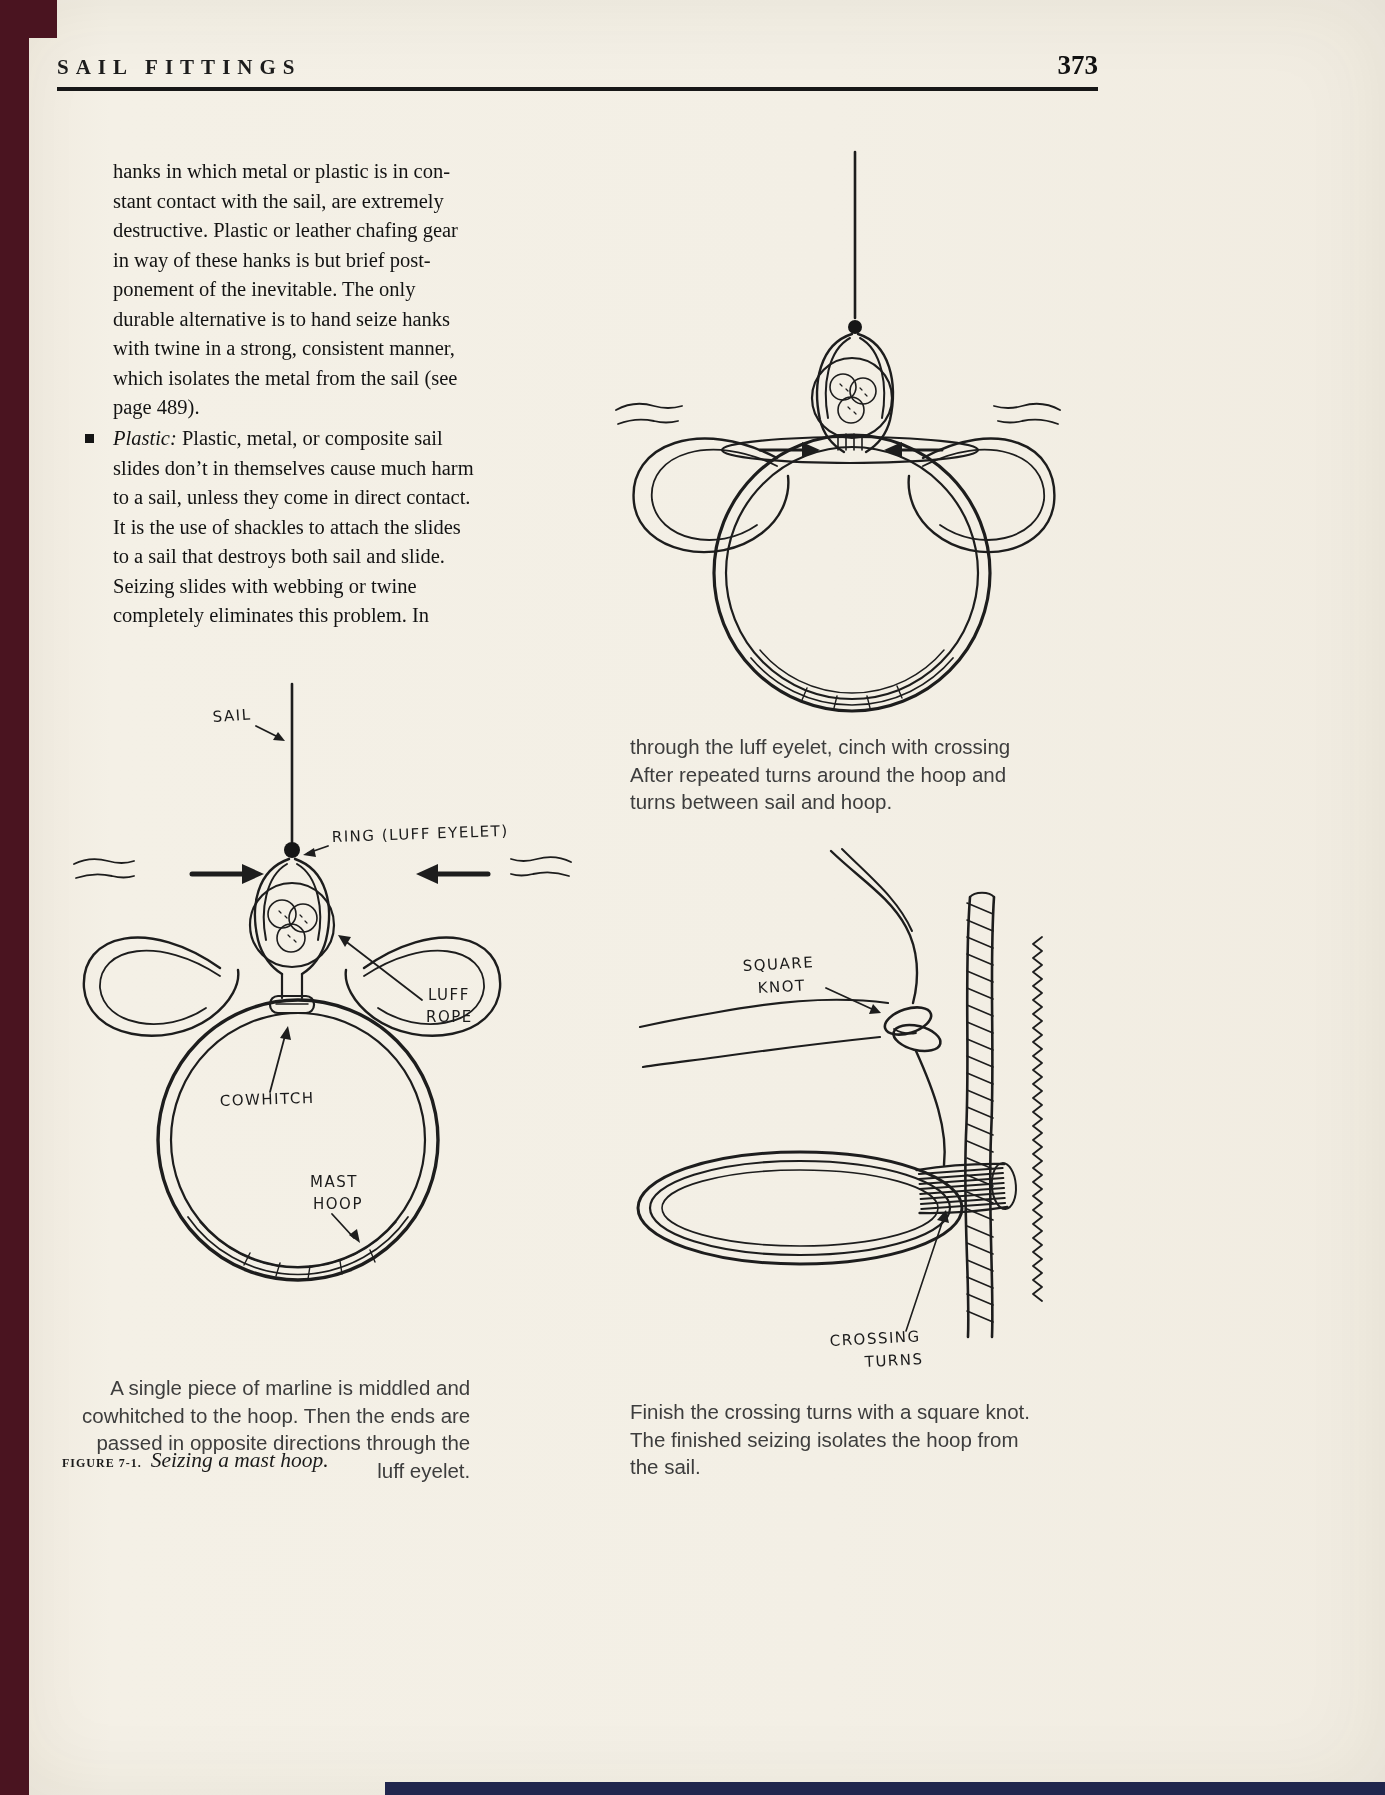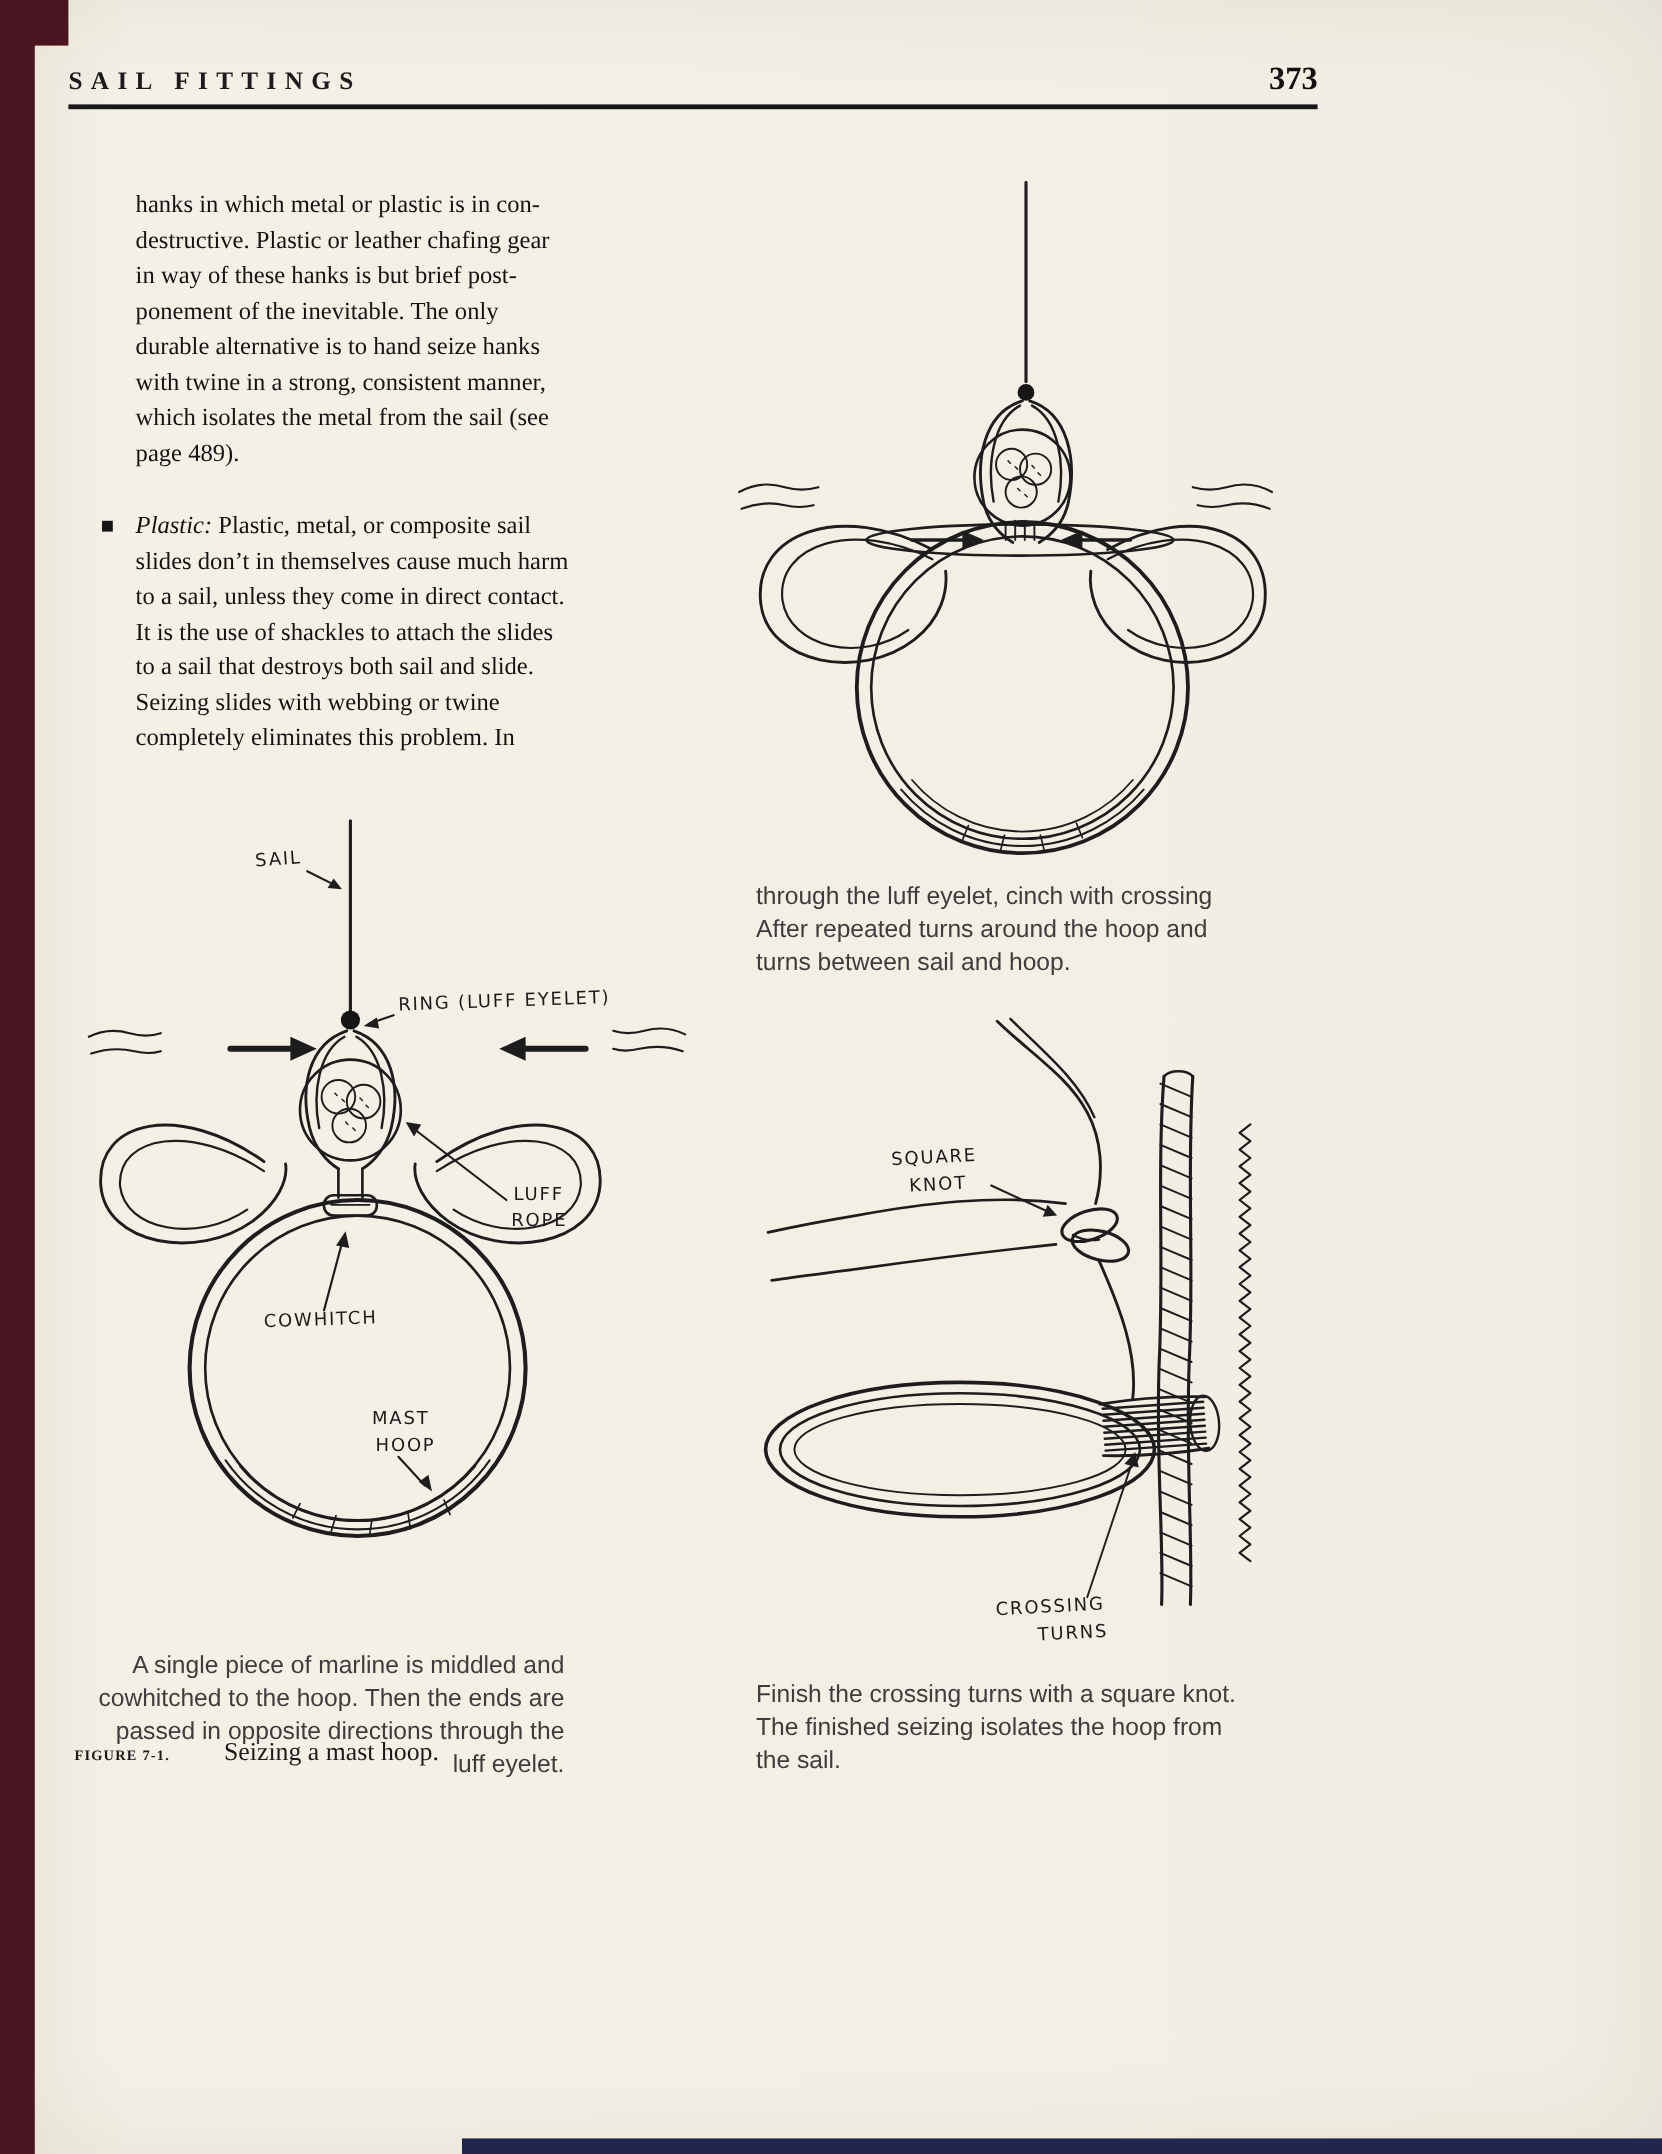--- a/index.html
+++ b/index.html
@@ -30,21 +30,21 @@
   .ital{font-style:italic;}
   .caption{
     font-family:"Liberation Sans", sans-serif;
     font-size:20.5px;line-height:27.5px;color:#3d3d3d;font-weight:400;
   }
   .caption-a{position:absolute;left:630px;top:733px;}
   .caption-b{position:absolute;left:82px;top:1374px;text-align:right;}
   .caption-c{position:absolute;left:630px;top:1398px;}
   .figcaption-row{position:absolute;left:62px;top:1448px;display:flex;align-items:baseline;gap:9px;}
   .figlabel{font-size:12px;letter-spacing:1px;font-weight:600;color:#1a1a1a;}
-  .figtitle{font-size:21.5px;color:#1a1a1a;margin-left:36px;}
+  .figtitle{font-size:21.5px;font-style:italic;color:#1a1a1a;}
   .fig{position:absolute;}
   .fig-a{left:612px;top:148px;width:452px;height:565px;}
   .fig-b{left:70px;top:678px;width:505px;height:625px;}
   .fig-c{left:618px;top:845px;width:475px;height:525px;}
   svg{display:block;}
   .ink{stroke:#1d1d1d;fill:none;stroke-linecap:round;stroke-linejoin:round;}
   .hand{font-family:"DejaVu Sans", sans-serif;font-size:15px;letter-spacing:1.5px;fill:#1b1b1b;}
 </style>
 </head>
 <body>
@@ -56,20 +56,21 @@
   <div class="bottom-band"></div>
 
   <div class="header">
     <span class="section-title">SAIL FITTINGS</span>
     <span class="page-number">373</span>
   </div>
   <div class="rule"></div>
 
   <div class="bodytext">
     <div class="line">hanks in which metal or plastic is in con-</div>
+    <div class="line">stant contact with the sail, are extremely</div>
     <div class="line">destructive. Plastic or leather chafing gear</div>
     <div class="line">in way of these hanks is but brief post-</div>
     <div class="line">ponement of the inevitable. The only</div>
     <div class="line">durable alternative is to hand seize hanks</div>
     <div class="line">with twine in a strong, consistent manner,</div>
     <div class="line">which isolates the metal from the sail (see</div>
     <div class="line">page 489).</div>
   </div>
 
   <div class="bullet-block">

